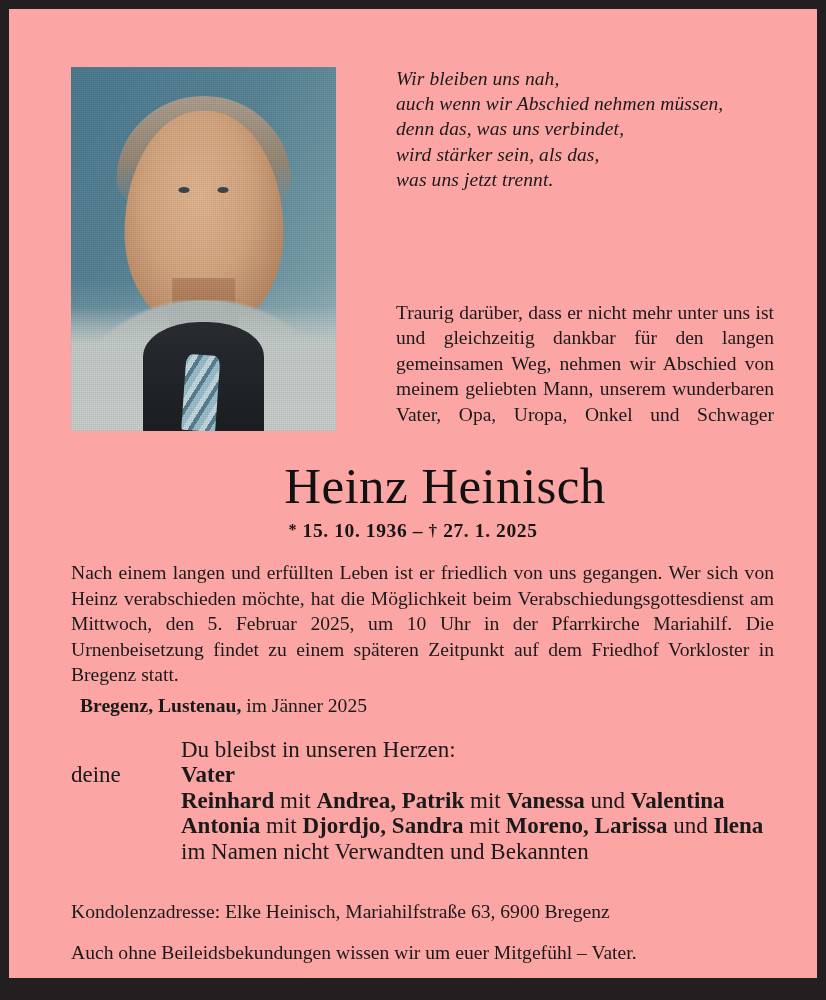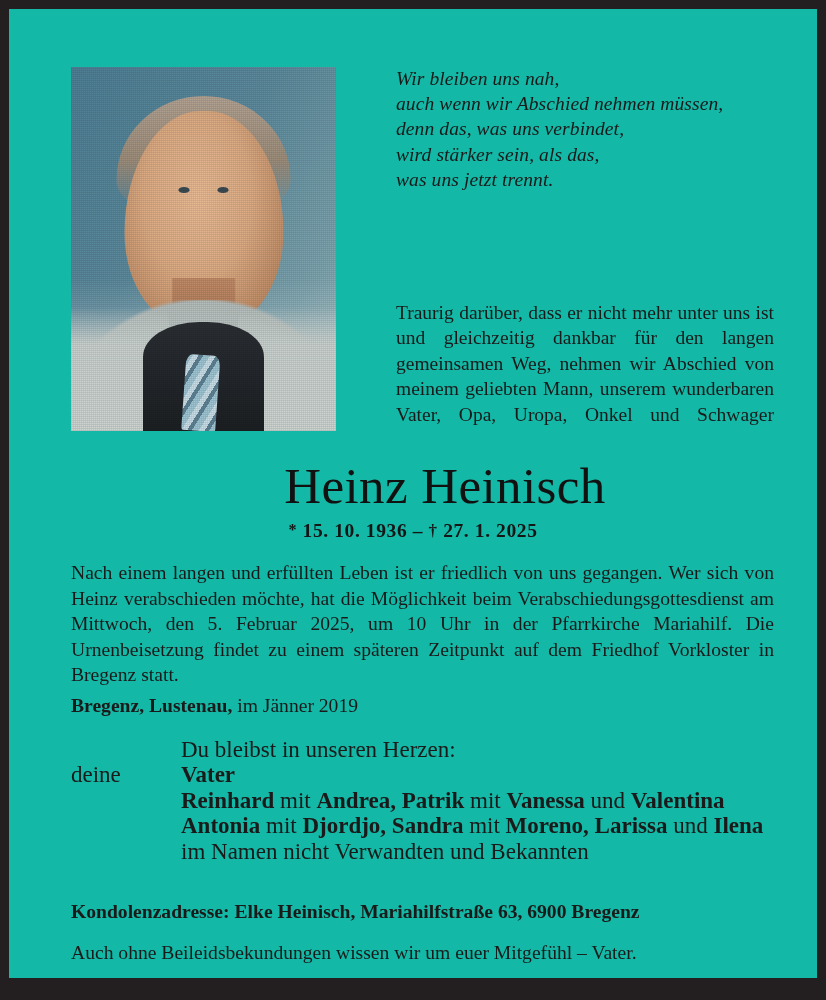--- a/index.html
+++ b/index.html
@@ -20,21 +20,21 @@
     width: 826px;
     height: 1000px;
     box-sizing: border-box;
     background: #231f20;
     padding: 9px 9px 22px 9px;
   }
   .sheet {
     position: relative;
     width: 100%;
     height: 100%;
-    background: #14b8a6;
+    background: #fca5a5;
     box-sizing: border-box;
     overflow: hidden;
   }
 
   
   .top-area {
     position: absolute;
     left: 0; top: 0;
     width: 808px;
     height: 430px;
@@ -220,21 +220,21 @@
   }
 
   .place-line {
     position: absolute;
     left: 62px;
     top: 684px;
     font-size: 19.6px;
     line-height: 25px;
     color: #1a1a1a;
   }
-  .place-line b { font-weight: bold; }
+  .place-line b { font-weight: bold; margin-left: 9px; }
 
   .family {
     position: absolute;
     left: 62px;
     top: 728px;
     width: 703px;
     font-size: 23px;
     line-height: 25.4px;
     color: #1a1a1a;
   }
@@ -247,21 +247,20 @@
   .fam-indent { padding-left: 110px; }
   .family b { font-weight: bold; }
 
   .contact {
     position: absolute;
     left: 62px;
     top: 890px;
     font-size: 19.6px;
     line-height: 25px;
     color: #1a1a1a;
-    font-weight: bold;
   }
   .thanks {
     position: absolute;
     left: 62px;
     top: 931px;
     font-size: 19.6px;
     line-height: 25px;
     color: #1a1a1a;
   }
 </style>
@@ -305,21 +304,21 @@
     <div class="name">Heinz Heinisch</div>
 
     <div class="dates">
       <span class="sym">*</span>&nbsp;<span>15. 10. 1936</span>&nbsp;<span>–</span>&nbsp;<span class="cross">†</span>&nbsp;<span>27. 1. 2025</span>
     </div>
 
     <div class="body-para">Nach einem langen und erfüllten Leben ist er friedlich von uns gegangen. Wer sich von Heinz verabschieden möchte, hat die Möglichkeit beim Verabschiedungsgottesdienst am Mittwoch, den 5. Februar 2025, um 10 Uhr in der Pfarrkirche Mariahilf. Die Urnenbeisetzung findet zu einem späteren Zeitpunkt auf dem Friedhof Vorkloster in Bregenz statt.</div>
 
     <div class="place-line">
       <b>Bregenz, Lustenau,</b>
-      <span>im Jänner 2019</span>
+      <span>im Jänner 2025</span>
     </div>
 
     <div class="family">
       <div class="fam-head">Du bleibst in unseren Herzen:</div>
       <div class="fam-row">
         <span class="lead">deine</span><b>Vater</b>
       </div>
       <div class="fam-indent" id="fam-row-0"><b>Reinhard</b><span> mit </span><b>Andrea, Patrik</b><span> mit </span><b>Vanessa</b><span> und </span><b>Valentina</b></div>
       <div class="fam-indent" id="fam-row-1"><b>Antonia</b><span> mit </span><b>Djordjo, Sandra</b><span> mit </span><b>Moreno, Larissa</b><span> und </span><b>Ilena</b></div>
       <div class="fam-indent">im Namen nicht Verwandten und Bekannten</div>

